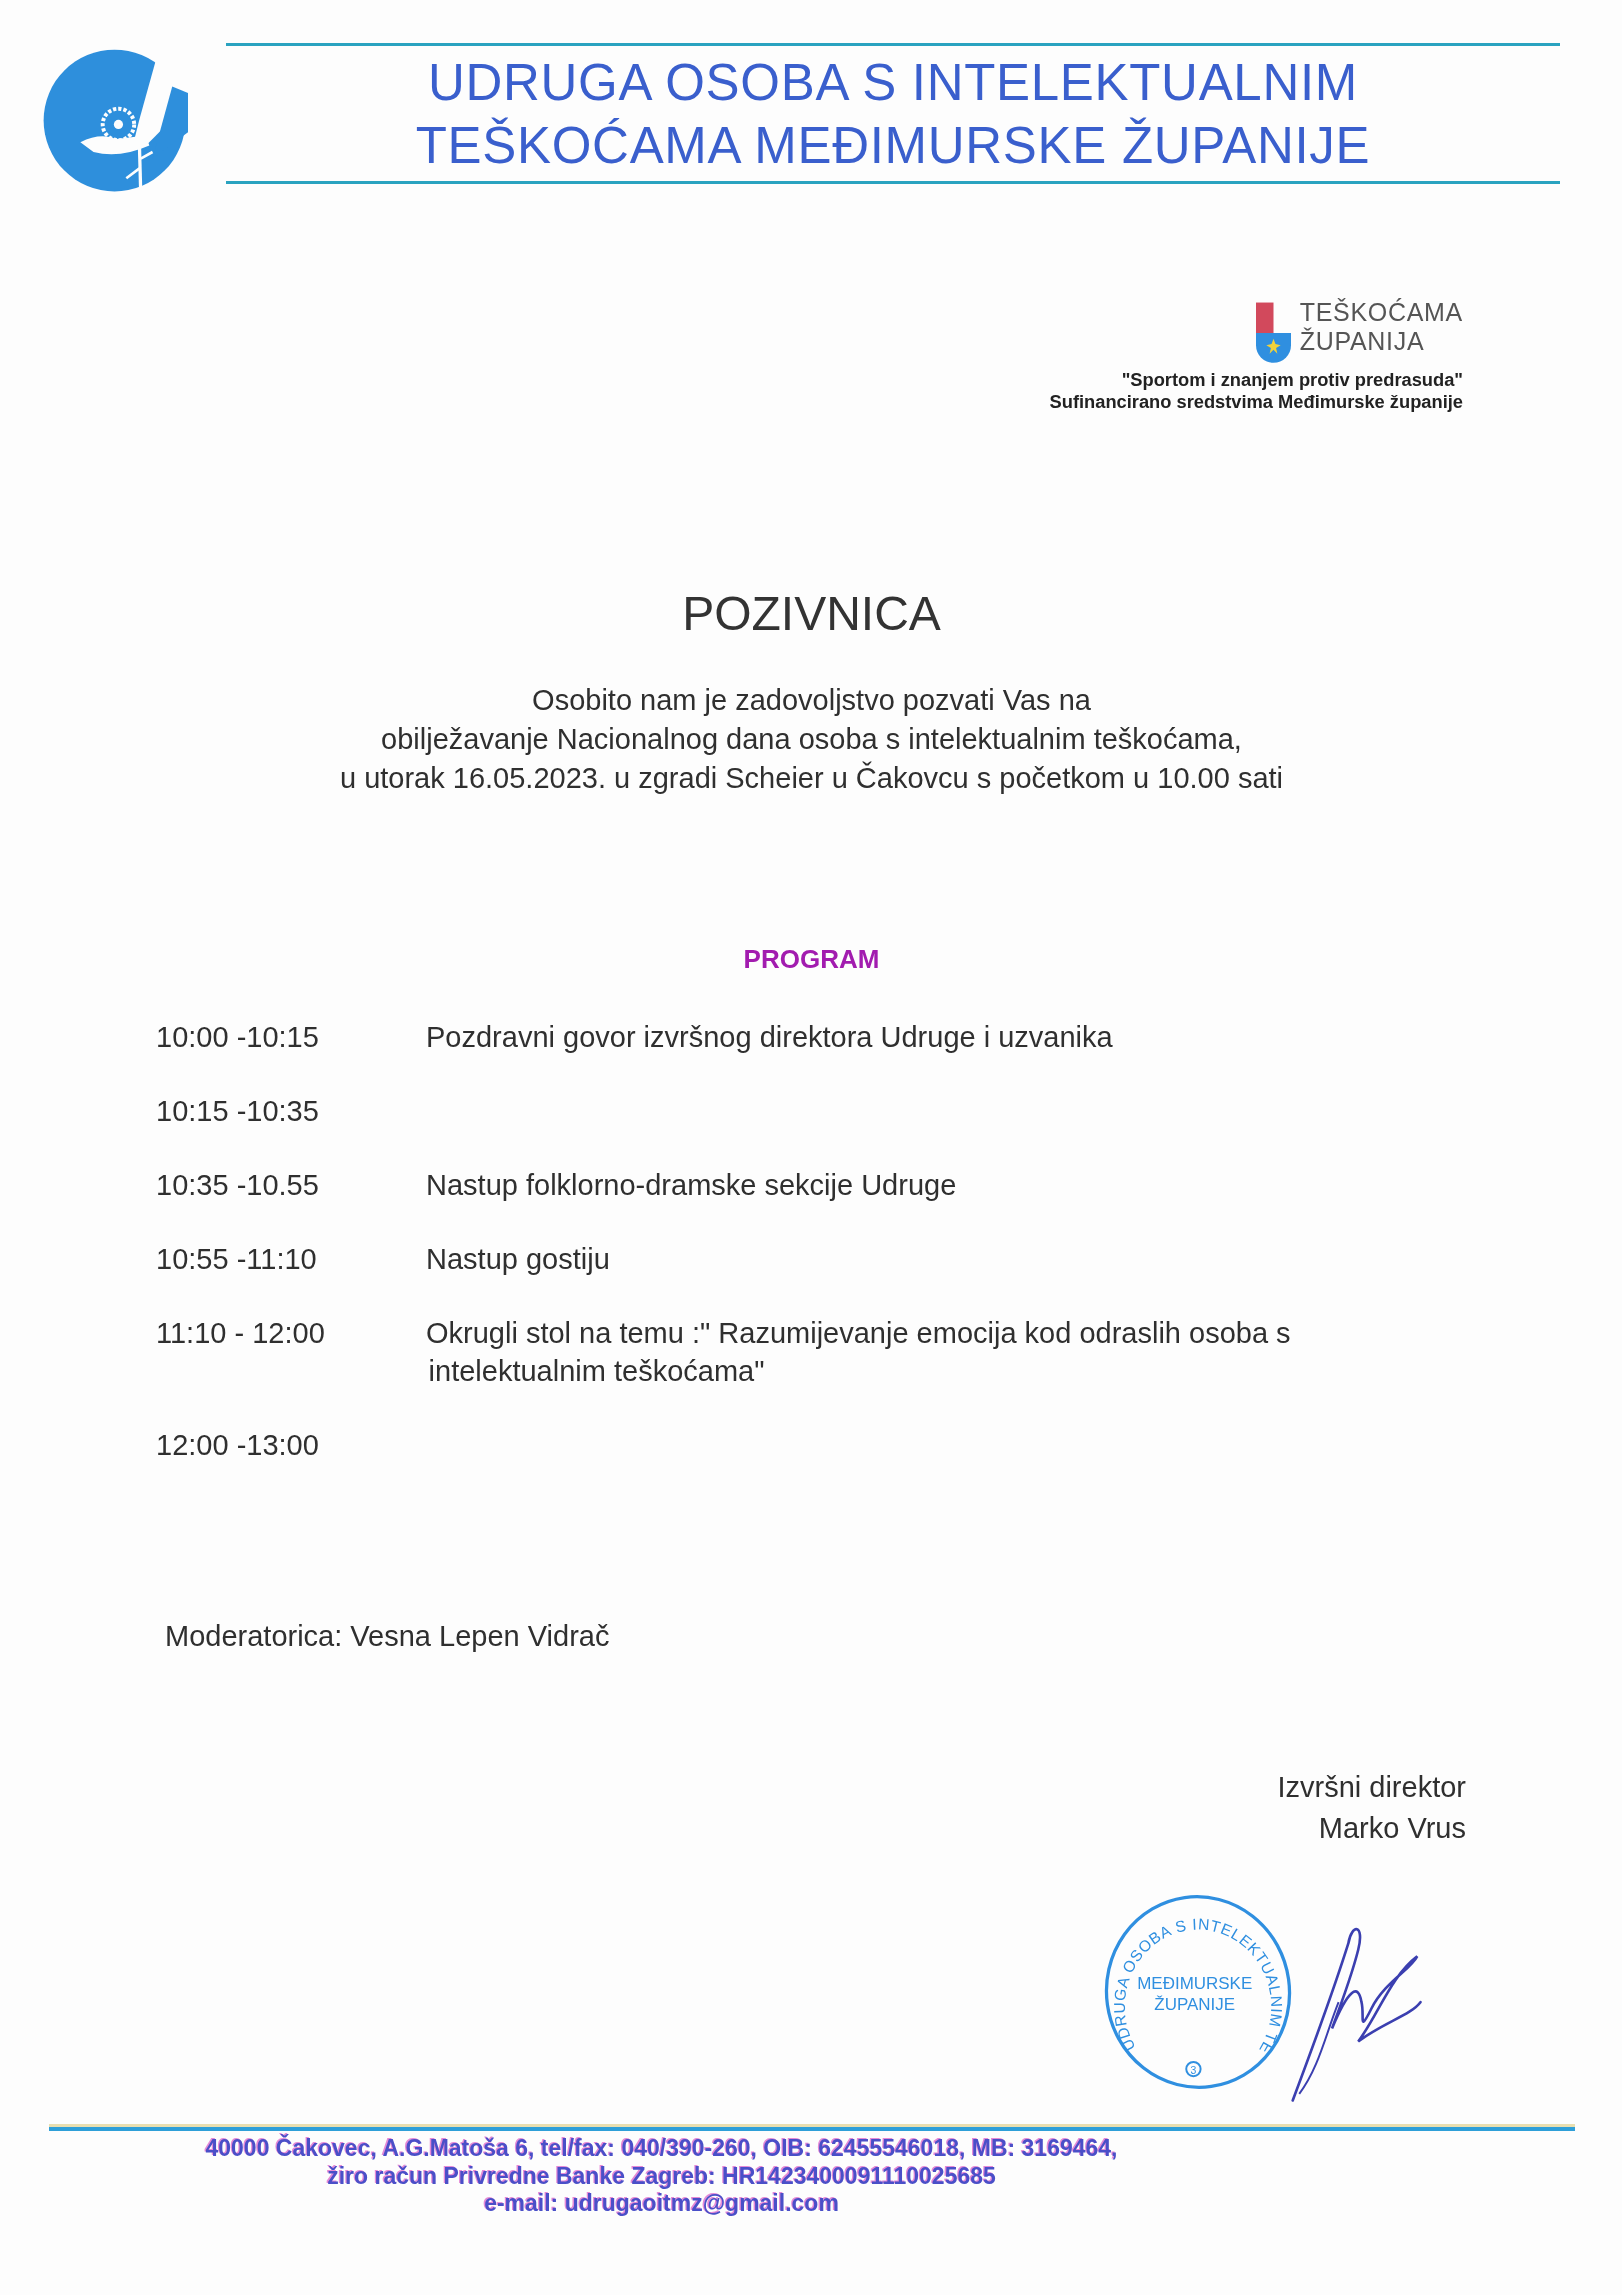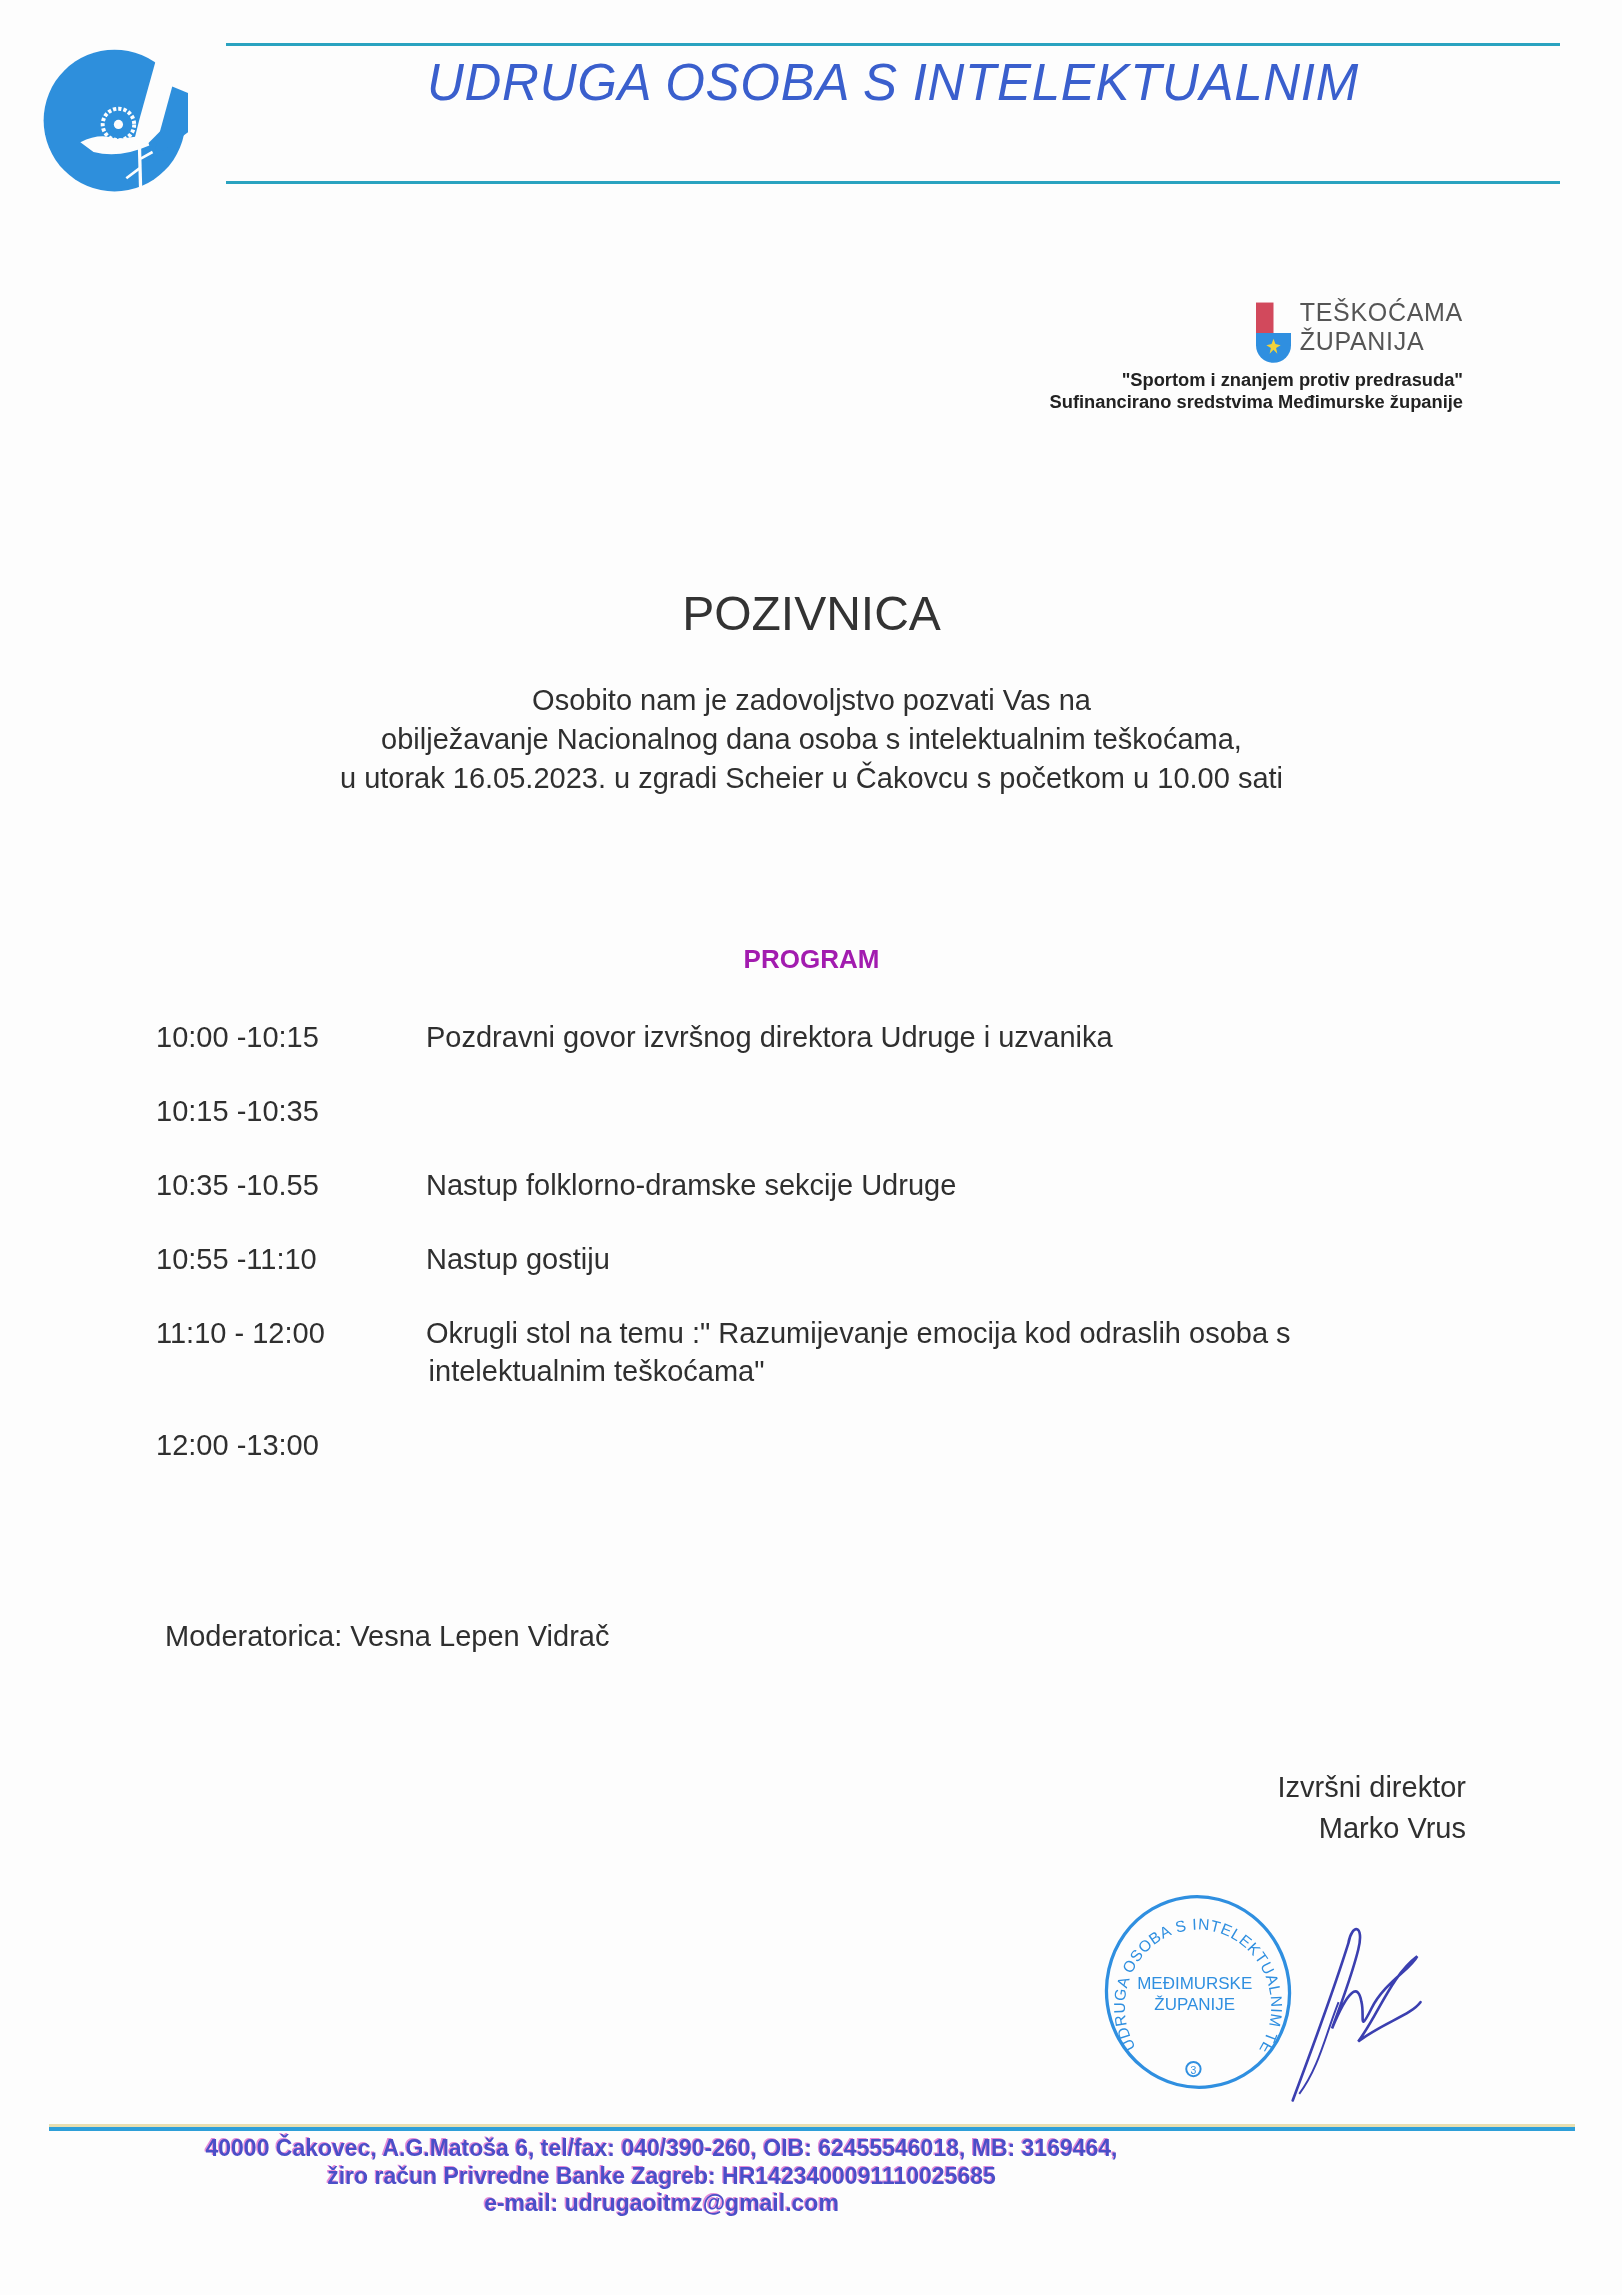--- a/index.html
+++ b/index.html
@@ -10,21 +10,21 @@
   }
   .abs { position: absolute; }
 
   
   .logo { left: 41px; top: 47px; width: 147px; height: 147px; }
   .rule-teal { height: 3.3px; background: #2aa3c0; }
   .rule-top { left: 226px; top: 43px; width: 1334px; }
   .rule-bottom { left: 226px; top: 181px; width: 1334px; }
   .org-title {
     left: 226px; top: 51px; width: 1334px; text-align: center;
-    color: #3a5fcd; font-size: 51px; line-height: 63px; letter-spacing: 0.7px; font-style: italic;
+    color: #3a5fcd; font-size: 51px; line-height: 63px; letter-spacing: 0.7px;
   }
 
   
   .county { right: 160px; top: 298px; width: 458px; text-align: right; }
   .county-logo-row { display: flex; justify-content: flex-end; align-items: flex-start; gap: 9.2px; }
   .coat { width: 35px; height: 62px; position: relative; margin-top: 3.9px; }
   .county-name { color: #555; font-size: 25px; line-height: 29px; text-align: left; letter-spacing: 0.7px; font-weight: 300; }
   .project { font-weight: bold; font-size: 18.3px; line-height: 22px; color: #222; margin-top: 5.2px; }
 
   
@@ -61,20 +61,21 @@
     <path d="M60 145 Q90 130 115 140 L160 135 L165 150 Q120 170 80 160 Z" fill="#fdfdfd"></path>
     <circle cx="118" cy="118" r="24" fill="none" stroke="#fdfdfd" stroke-width="6" stroke-dasharray="5 3"></circle>
     <circle cx="118" cy="118" r="7" fill="#fdfdfd"></circle>
     <path d="M150 150 L152 224" stroke="#fdfdfd" stroke-width="5"></path>
     <path d="M150 185 L130 200 M152 170 L170 160" stroke="#fdfdfd" stroke-width="4"></path>
   </svg>
 </div>
 <div class="abs rule-teal rule-top"></div>
 <div class="abs org-title">
   <div>UDRUGA OSOBA S INTELEKTUALNIM</div>
+  <div>TEŠKOĆAMA MEĐIMURSKE ŽUPANIJE</div>
 </div>
 <div class="abs rule-teal rule-bottom"></div>
 
 <div class="abs county">
   <div class="county-logo-row">
     <svg class="coat" viewBox="0 0 54 94" width="35" height="62">
       <rect x="0" y="0" width="27" height="47" fill="#d2495c"></rect>
       <path d="M0 47 L54 47 L54 66 A27 27 0 0 1 0 66 Z" fill="#2f8fe0"></path>
       <polygon points="27,56 30,64 38,66 31,70 33,79 27,73 21,79 23,70 16,66 24,64" fill="#f1d23a"></polygon>
     </svg>

